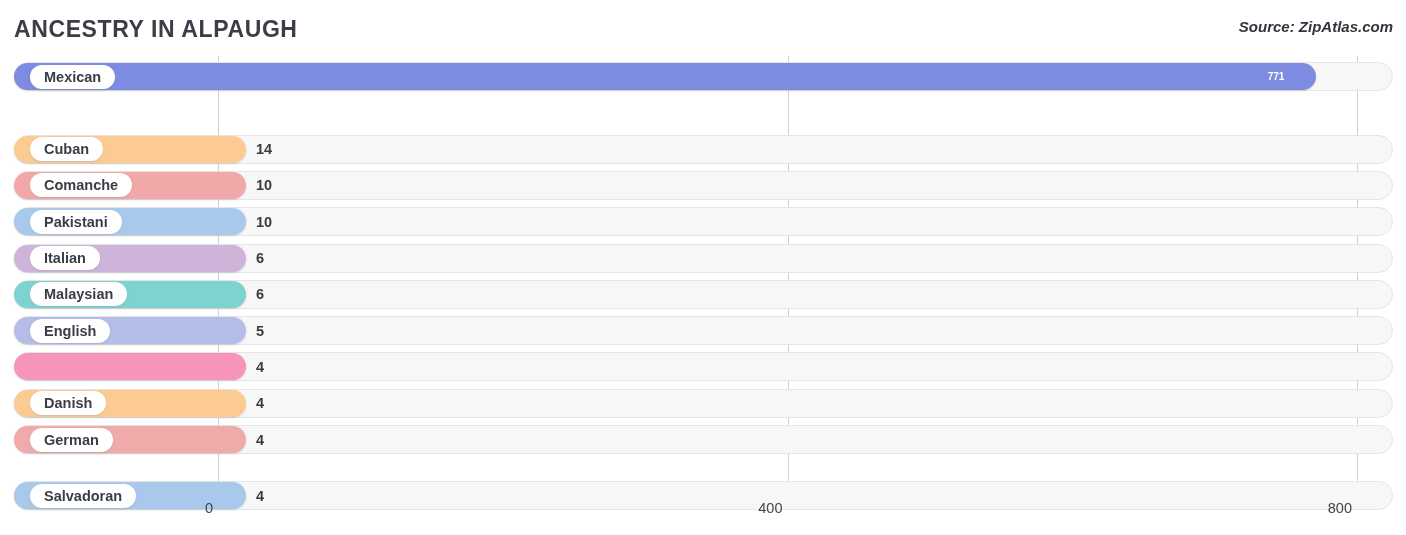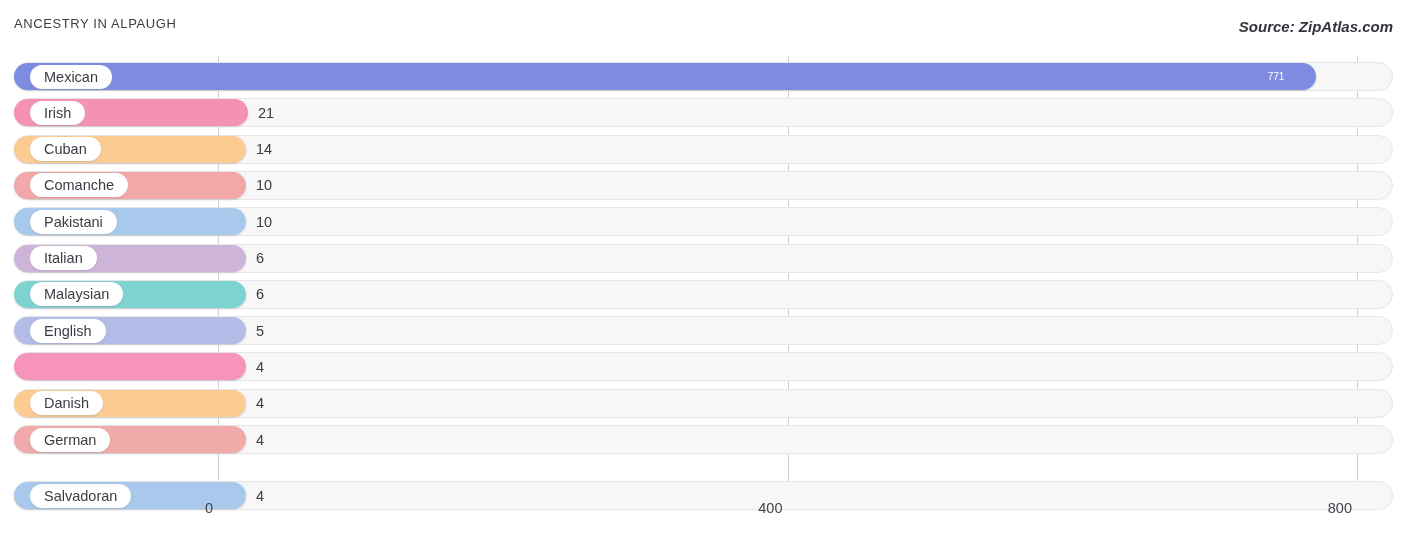--- a/index.html
+++ b/index.html
@@ -20,24 +20,24 @@
   #header {
     position: absolute;
     left: 0; top: 0;
     width: 1406px;
     height: 56px;
   }
   #chart-title {
     position: absolute;
     left: 14px;
     top: 16px;
-    font-size: 13px;
+    font-size: 23px;
     letter-spacing: 0.6px;
     color: #3d3d47;
-    font-weight: 400;
+    font-weight: 700;
     white-space: nowrap;
   }
   #source-label {
     position: absolute;
     right: 13px;
     top: 18px;
     font-size: 15px;
     font-style: italic;
     font-weight: bold;
     color: #33333d;
@@ -65,20 +65,21 @@
     width: 1px;
     height: 440px;
     background: #d0d0d4;
   }
 
   #rows {
     position: absolute;
     left: 0; top: 0;
     width: 1406px;
     height: 440px;
+    font-weight: bold;
   }
   .row {
     position: absolute;
     left: 14px;
     width: 1379px;
     height: 29px;
   }
   .track {
     position: absolute;
     left: 0; top: 0;
@@ -165,26 +166,20 @@
       <div class="gridline" style="left: 787.5px;"></div>
       <div class="gridline" style="left: 1357px;"></div>
     </div>
   <div id="rows">
       <div class="row" style="top: 6px;">
         <div class="track"></div>
         <div class="bar" style="width: 1301.71px; background: rgb(125, 140, 224);"></div>
         <div class="bar-label">Mexican</div>
         <div class="value-in" style="left: 1253.71px;">771</div>
       </div>
-      <div class="row" style="top: 42.3px;">
-        <div class="track"></div>
-        <div class="bar" style="width: 233.899px; background: rgb(245, 146, 180);"></div>
-        <div class="bar-label">Irish</div>
-        <div class="value-out" style="left: 243.899px;">21</div>
-      </div>
       <div class="row" style="top: 78.6px;">
         <div class="track"></div>
         <div class="bar" style="width: 232px; background: rgb(251, 203, 146);"></div>
         <div class="bar-label">Cuban</div>
         <div class="value-out" style="left: 242px;">14</div>
       </div>
       <div class="row" style="top: 114.9px;">
         <div class="track"></div>
         <div class="bar" style="width: 232px; background: rgb(242, 168, 168);"></div>
         <div class="bar-label">Comanche</div>

